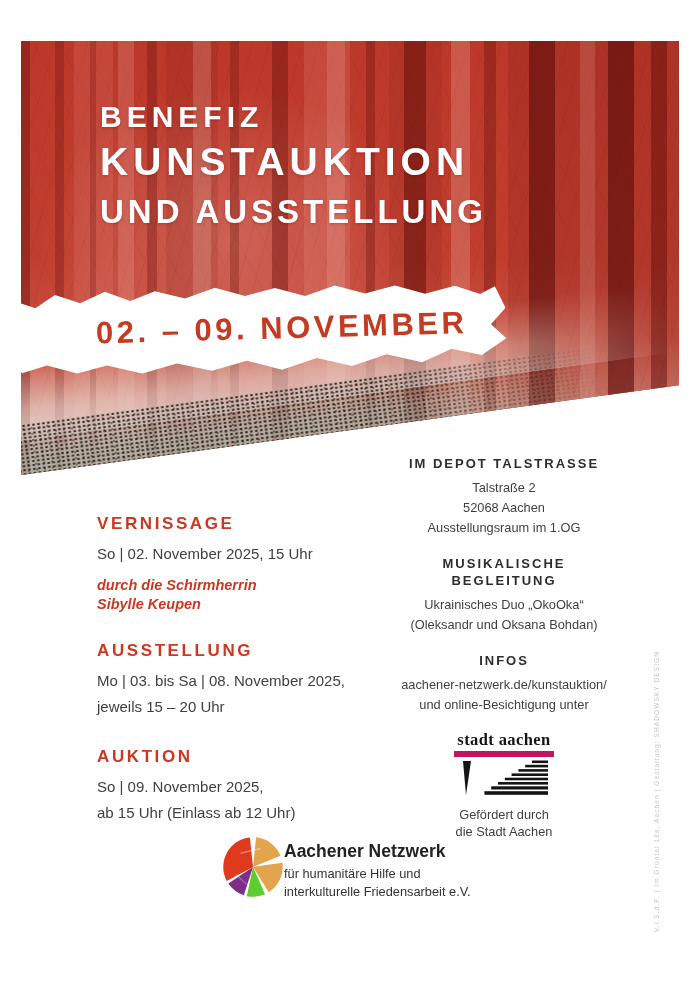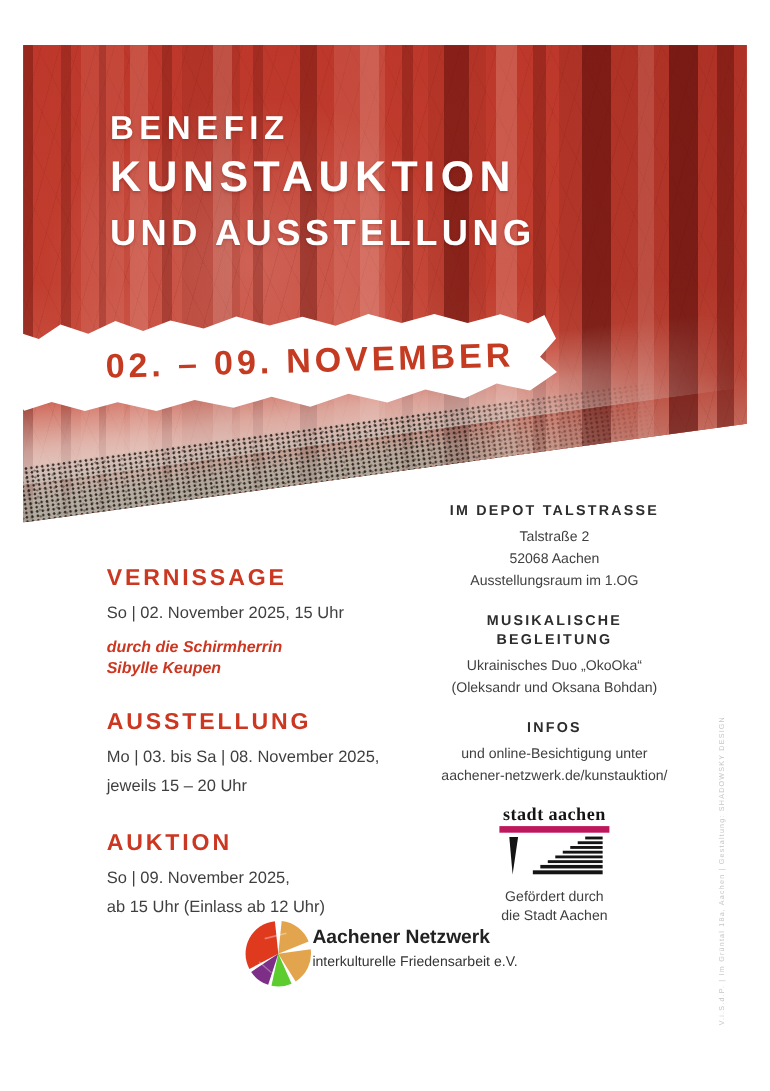--- a/index.html
+++ b/index.html
@@ -82,21 +82,21 @@
     position:absolute;left:6px;top:284px;width:500px;height:90px;background:#fff;
     transform:rotate(-1.6deg);
     clip-path:polygon(0% 30%,2% 12%,6% 20%,10% 6%,15% 16%,20% 4%,25% 15%,30% 5%,36% 14%,42% 3%,48% 13%,54% 5%,60% 15%,66% 4%,72% 14%,78% 6%,84% 16%,90% 8%,95% 18%,98% 10%,100% 34%,97% 52%,100% 68%,95% 86%,89% 78%,83% 92%,76% 82%,69% 94%,62% 84%,55% 96%,48% 85%,41% 95%,34% 86%,27% 96%,20% 86%,14% 94%,8% 84%,3% 92%,0% 72%);
   }
   .brush .date{
     position:absolute;left:90px;top:27px;font-size:31px;font-weight:bold;
     letter-spacing:3.5px;color:#c43b22;white-space:nowrap;
   }
   
   .leftcol{position:absolute;left:97px;top:514px;width:300px;}
-  .sec-title{color:var(--accent);font-size:21px;font-weight:bold;letter-spacing:2.6px;margin:0 0 7px 0;}
+  .sec-title{color:var(--accent);font-size:17px;font-weight:bold;letter-spacing:2.6px;margin:0 0 7px 0;}
   .sec-line{font-size:15px;color:var(--text-dark);line-height:26px;}
   .sec-note{color:var(--accent);font-style:italic;font-weight:bold;font-size:14.5px;line-height:19px;margin-top:9px;}
   .gap1{margin-top:27px;}
   
   .rightcol{position:absolute;left:392px;top:455px;width:224px;text-align:center;}
   .r-title{font-size:13px;font-weight:bold;letter-spacing:2px;color:var(--heading-dark);line-height:17px;margin-bottom:6px;}
   .r-line{font-size:12.8px;color:var(--text-dark);line-height:20px;}
   .r-block{margin-top:17px;}
   
   .citylogo{display:inline-block;margin-top:15px;}
@@ -178,22 +178,22 @@
       <div class="r-title">
         <div>MUSIKALISCHE</div>
         <div>BEGLEITUNG</div>
       </div>
       <div class="r-line">Ukrainisches Duo „OkoOka“</div>
       <div class="r-line">(Oleksandr und Oksana Bohdan)</div>
     </div>
 
     <div class="r-block">
       <div class="r-title">INFOS</div>
+      <div class="r-line">aachener-netzwerk.de/kunstauktion/</div>
       <div class="r-line">und online-Besichtigung unter</div>
-      <div class="r-line">aachener-netzwerk.de/kunstauktion/</div>
     </div>
 
     <div class="citylogo">
       <span class="cityname">stadt aachen</span>
       <svg class="citymark" width="88" height="37" viewBox="0 0 88 37">
         <polygon points="3,1 11,1 6,35" fill="#141414"></polygon>
         <rect x="72" y="0.5" width="16" height="2.6" fill="#141414"></rect>
         <rect x="65.2" y="4.8" width="22.8" height="2.6" fill="#141414"></rect>
         <rect x="58.4" y="9.1" width="29.6" height="2.6" fill="#141414"></rect>
         <rect x="51.6" y="13.4" width="36.4" height="2.6" fill="#141414"></rect>
@@ -217,20 +217,21 @@
       <path d="M50,50 L10.2,76.8 A48,48 0 0 0 35.2,95.7 Z" fill="#7d2e87"></path>
       <path d="M50,50 L40,97 A48,48 0 0 0 69.5,93.9 Z" fill="#5ccc2e"></path>
       <path d="M50,50 L75.4,90.7 A48,48 0 0 0 97.5,43.3 Z" fill="#e2a44d"></path>
       <path d="M50,50 L94.5,32 A48,48 0 0 0 55,2.2 Z" fill="#e2a44d"></path>
       <path d="M30,28 L62,20" stroke="rgba(255,255,255,.35)" stroke-width="2.5" fill="none"></path>
       <path d="M22,62 L40,78" stroke="rgba(255,255,255,.3)" stroke-width="2" fill="none"></path>
     </svg>
     <div class="org-text">
       <div class="org-name">Aachener Netzwerk</div>
       <div class="org-sub">
+        <div>für humanitäre Hilfe und</div>
         <div>interkulturelle Friedensarbeit e.V.</div>
       </div>
     </div>
   </div>
 
   <div class="credit">V.i.S.d.P. | Im Grüntal 18a, Aachen | Gestaltung: SHADOWSKY DESIGN</div>
 
 </div>
 
 </body></html>

